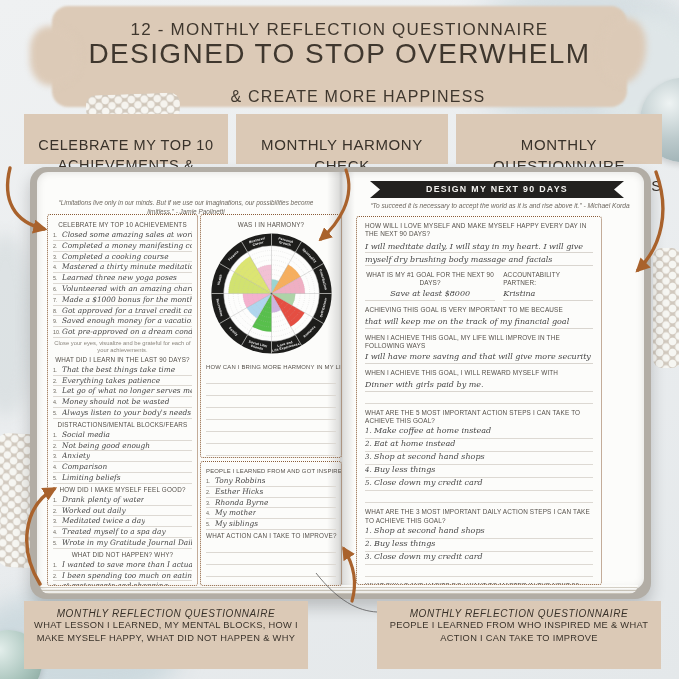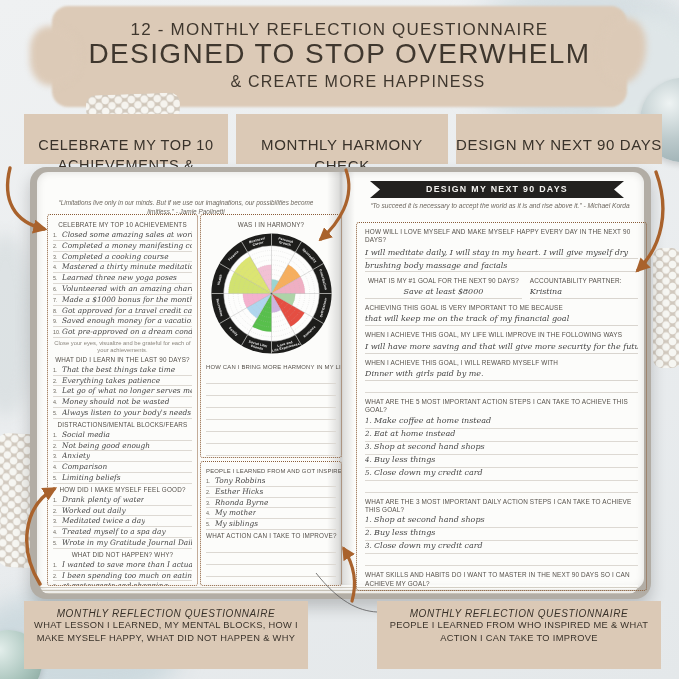--- a/index.html
+++ b/index.html
@@ -25,21 +25,21 @@
   .honey.h1{left:86px;top:94px;width:94px;height:26px;border-radius:10px;transform:rotate(-2deg);}
   .honey.h2{left:-8px;top:434px;width:68px;height:134px;border-radius:14px 48% 46% 30%;transform:rotate(3deg);}
   .honey.h3{left:653px;top:248px;width:28px;height:120px;border-radius:9px;}
   
   .paint{left:52px;top:6px;width:575px;height:101px;background:#dccab7;border-radius:16px;filter:blur(1.2px);}
   .paint2{left:30px;top:26px;width:50px;height:60px;background:#dccab7;border-radius:40% 55% 50% 45%;filter:blur(3px);}
   .paint3{left:600px;top:18px;width:46px;height:66px;background:#dccab7;border-radius:50% 40% 55% 45%;filter:blur(3px);}
   .hdr{left:0;right:0;text-align:center;color:#3f372e;}
   .hdr.l1{top:20px;font-size:17px;letter-spacing:1.2px;}
   .hdr.l2{top:38px;font-size:28px;letter-spacing:1.4px;font-weight:500;}
-  .hdr.l3{top:73px;font-size:16px;letter-spacing:1.2px;padding-left:37px;}
+  .hdr.l3{top:88px;font-size:16px;letter-spacing:1.2px;padding-left:37px;}
   
   .callout{position:absolute;background:#dbc9b6;color:#39322a;text-align:center;
            padding-top:21px;box-sizing:border-box;height:50px;}
   .callout .big{font-size:14.5px;letter-spacing:.6px;line-height:1.38;}
   .callout .small{font-size:10.4px;letter-spacing:.4px;line-height:1.5;}
   .callout.bottom{height:68px;padding-top:7px;}
   .callout.bottom .title{font-size:10px;letter-spacing:.6px;margin-bottom:0;font-style:italic;}
   .callout.bottom .sub{font-size:9.3px;letter-spacing:.3px;line-height:1.45;padding:0 8px;}
   
   .book{left:30px;top:167px;width:621px;height:432px;background:#b2ada5;border-radius:16px;
@@ -104,20 +104,21 @@
 
   <div class="callout" style="left:24px;top:114px;width:204px;">
     <div class="big">CELEBRATE MY TOP 10</div>
     <div class="big">ACHIEVEMENTS &amp; QUOTES</div>
   </div>
   <div class="callout" style="left:236px;top:114px;width:212px;">
     <div class="big" style="font-size:15px;">MONTHLY HARMONY CHECK</div>
     <div class="small">HIGHLIGHT WHEEL OF LIFE FROM 1-10</div>
   </div>
   <div class="callout" style="left:456px;top:114px;width:206px;">
+    <div class="big" style="font-size:15px;">MONTHLY QUESTIONNAIRE</div>
     <div class="big" style="font-size:15px;">DESIGN MY NEXT 90 DAYS</div>
   </div>
 
   <div class="abs book">
     <div class="pages"></div>
   </div>
   <div class="abs stack"></div>
 
   <div class="quote" style="left:52px;top:199px;width:268px;">“Limitations live only in our minds.  But if we use our imaginations, our possibilities become limitless.” - Jamie Paolinetti</div>
 
@@ -358,21 +359,21 @@
         <div class="blankline"></div>
         <div class="blankline"></div>
         <div class="blankline"></div>
         <div class="blankline"></div>
       </div>
   </div>
 
   <div class="ribbon" style="left:370px;top:181px;width:254px;">DESIGN MY NEXT 90 DAYS</div>
   <div class="quote" style="left:362px;top:202px;width:276px;font-size:6.6px;">“To succeed it is necessary to accept the world as it is and rise above it.” - Michael Korda</div>
 
-  <div class="jbox r" style="left:356px;top:222px;width:291px;height:369px;padding:5px 8px;">
+  <div class="jbox r" style="left:356px;top:216px;width:246px;height:369px;padding:5px 8px;">
     <div class="rp-sec">
       <div class="rp-label">HOW WILL I LOVE MYSELF AND MAKE MYSELF HAPPY EVERY DAY IN THE NEXT 90 DAYS?</div>
       <div class="hw hw-area" style="height:26px;">I will meditate daily, I will stay in my heart. I will give myself dry brushing body massage and facials</div>
     </div>
     <div class="rp-sec goalrow">
       <div class="gc1">
         <div class="rp-label">WHAT IS MY #1 GOAL FOR THE NEXT 90 DAYS?</div>
         <div class="hw hw-line">Save at least $8000</div>
       </div>
       <div class="gc2">

